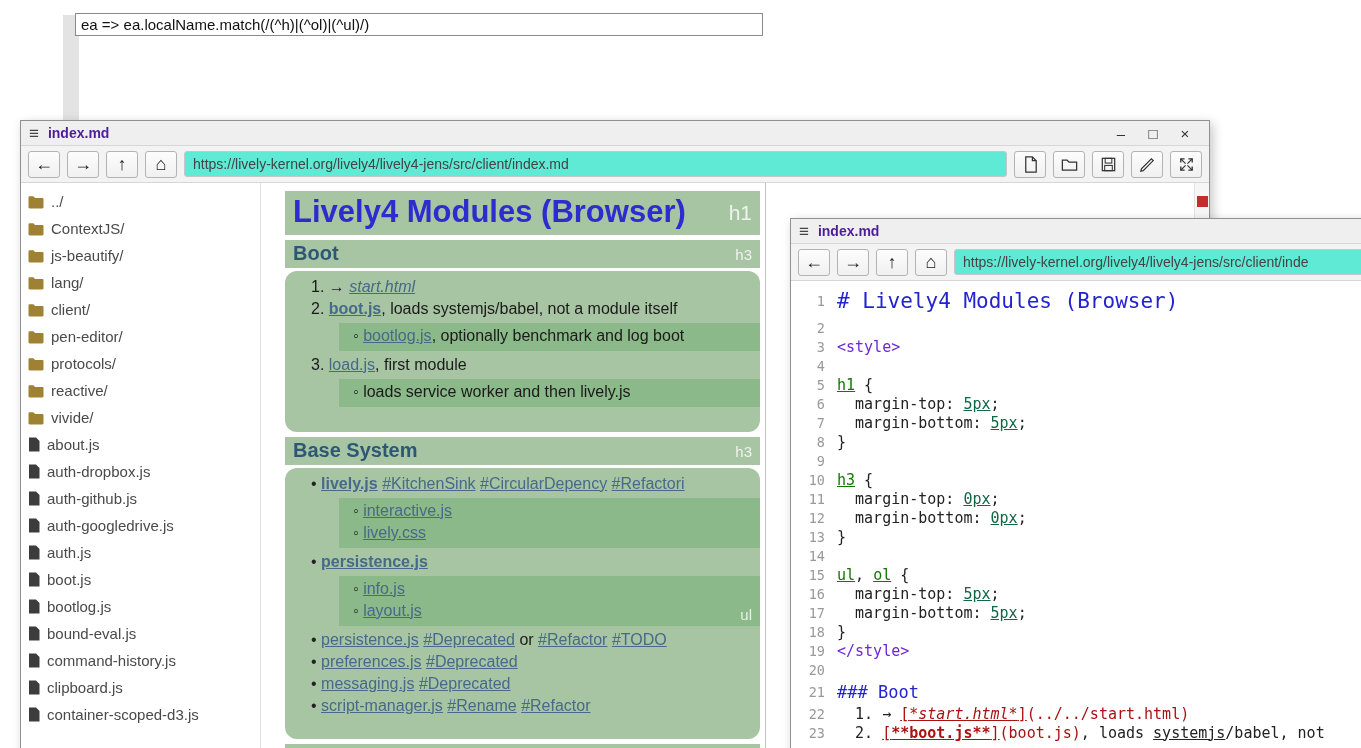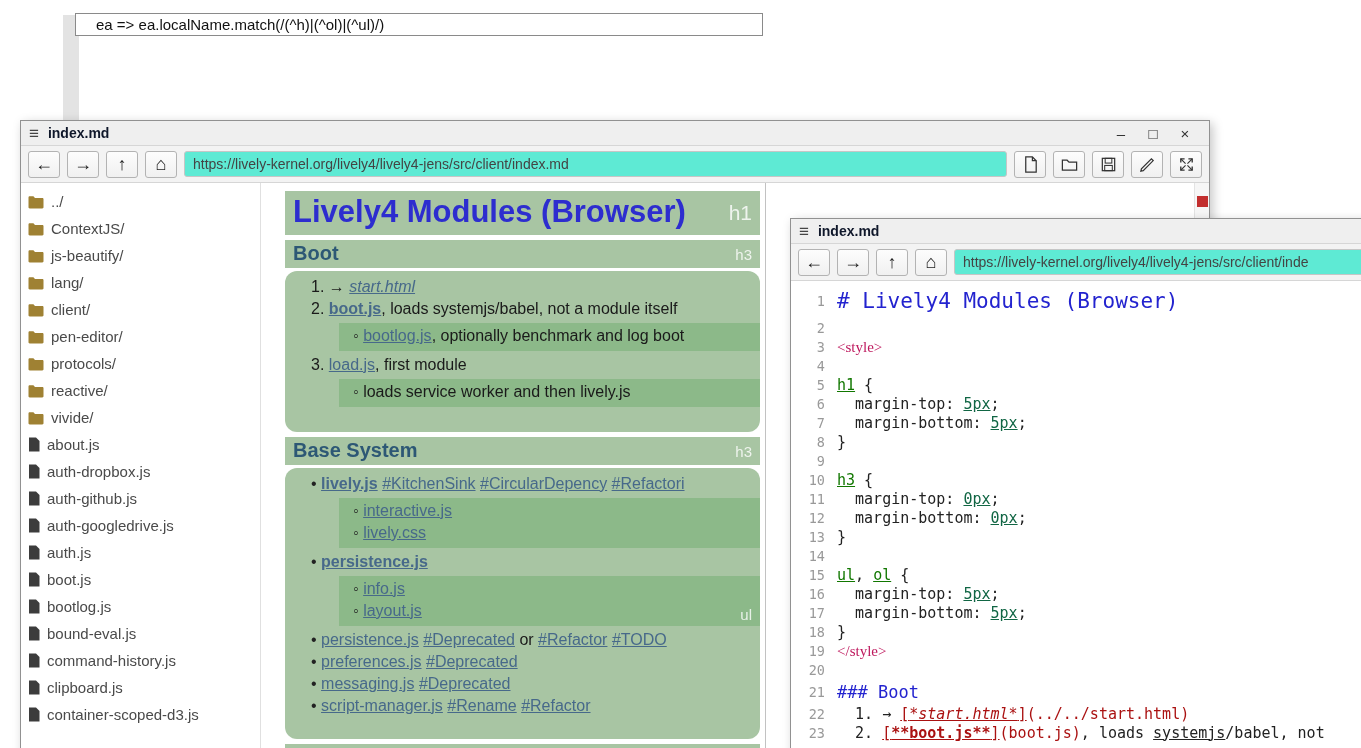--- a/index.html
+++ b/index.html
@@ -5,32 +5,32 @@
   * { margin:0; padding:0; box-sizing:border-box; }
   html,body { width:1361px; height:748px; overflow:hidden; background:#fff;
               font-family:"Liberation Sans", sans-serif; position:relative; }
 
   
   .stripe { position:absolute; left:63px; top:15px; width:16px; height:106px; background:#e3e3e3; z-index:0; }
 
   
   #filter-input { position:absolute; left:75px; top:13px; width:688px; height:23px;
                   border:1px solid #8a8a8a; background:#fff; font-size:15px; color:#111;
-                  padding:1px 20px; z-index:5; font-family:"Liberation Sans",sans-serif; }
+                  padding:1px 5px; z-index:5; font-family:"Liberation Sans",sans-serif; }
 
   
   .win { position:absolute; background:#fff; border:1px solid #919191;
          box-shadow:3px 3px 10px rgba(0,0,0,.22); display:flex; flex-direction:column; }
   #window1 { left:20px; top:120px; width:1190px; height:650px; z-index:2; }
   #window2 { left:790px; top:218px; width:600px; height:560px; z-index:3; }
 
   .titlebar { height:25px; background:#efefef; border-bottom:1px solid #d6d6d6;
               display:flex; align-items:center; gap:9px; padding:0 8px; flex:none; }
   .menu-glyph { font-size:17px; color:#444; line-height:1; }
-  .wtitle { font-size:14px; color:#0f172a; font-weight:700; }
+  .wtitle { font-size:14px; color:#4c1d95; font-weight:700; }
   .wcontrols { margin-left:auto; display:flex; gap:16px; padding-right:8px; }
   .wctl { font-size:15px; color:#333; width:16px; text-align:center; cursor:pointer; }
 
   .toolbar { height:37px; background:#f3f3f3; border-bottom:1px solid #d6d6d6;
              display:flex; align-items:center; gap:7px; padding:0 7px; flex:none; }
   .tbtn { width:32px; height:27px; border:1px solid #b3b3b3; border-radius:3px; flex:none;
           background:linear-gradient(#fdfdfd,#f0f0f0); display:flex; align-items:center;
           justify-content:center; font-size:18px; font-weight:700; color:#1c1c1c; cursor:pointer; }
   .tbtn svg { display:block; }
   .urlfield { flex:1; height:26px; border:1px solid #c6c6c6; border-radius:3px; background:#5eead4;
@@ -76,21 +76,21 @@
   .cl { display:flex; align-items:center; min-height:19px;
         font-family:"DejaVu Sans Mono", monospace; font-size:15px; color:#222; }
   .cl .gut { width:46px; text-align:right; padding-right:12px; color:#999;
              font-size:13.5px; flex:none; }
   .cl .code { white-space:pre; }
   .cl.h1line { min-height:35px; }
   .cl.h1line .code { font-size:21px; }
   .cl.h3line { min-height:25px; }
   .cl.h3line .code { font-size:17px; }
   .mdh1, .mdh3 { color:#2323cf; font-weight:400; }
-  .tag { color:#be185d;font-family:Liberation Serif, serif; }
+  .tag { color:#6d28d9; }
   .sel { color:#117700; text-decoration:underline; }
   .val { color:#116644; text-decoration:underline; }
   .mdlink { color:#aa1111; text-decoration:underline; }
   .mdurl { color:#aa1111; }
   .u2 { text-decoration:underline; }
 </style>
 </head>
 <body>
 
 <div class="stripe"></div>

